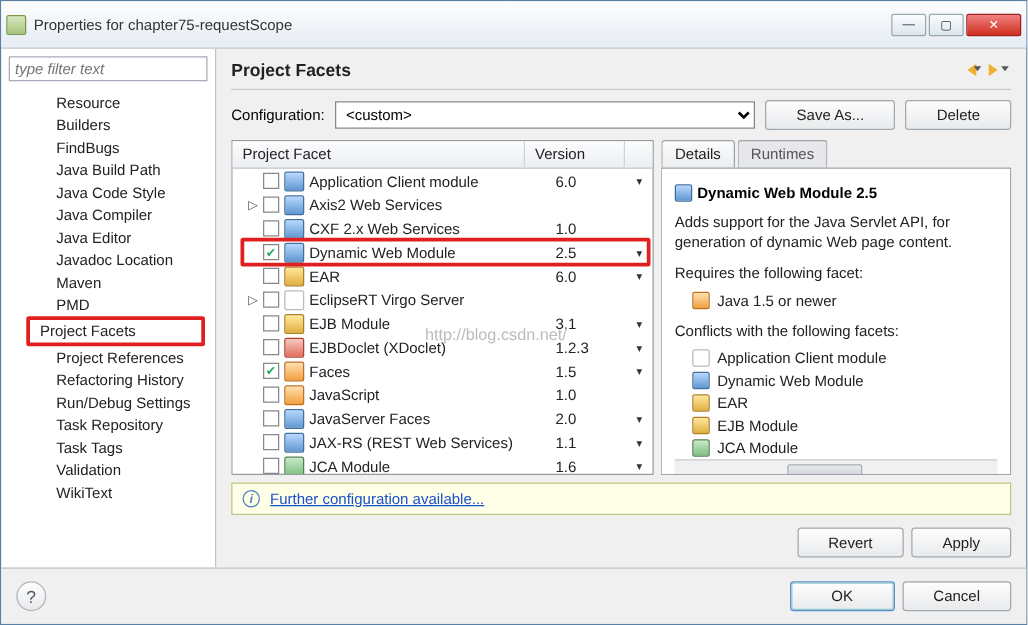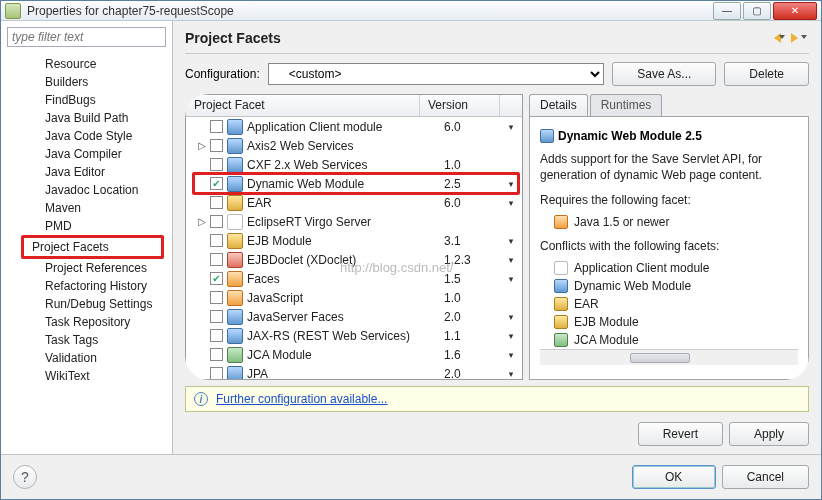--- a/index.html
+++ b/index.html
@@ -1,41 +1,41 @@
 <!DOCTYPE html>
 <html><head>
 <meta charset="utf-8">
 <style>
 * { box-sizing: border-box; margin: 0; padding: 0; font-family: "Segoe UI", Tahoma, sans-serif; font-size: 12px; }
 body { background: #fff; width: 822px; height: 500px; overflow: hidden; }
 .window { border: 1px solid #5a7fa0; width: 822px; height: 500px; display: flex; flex-direction: column; background: #f0f0f0; }
-.titlebar { background: linear-gradient(#fdfdfd,#e6ecf4); height: 20px; display: flex; align-items: center; padding: 0 4px; border-bottom: 1px solid #c0c8d0; }
+.titlebar { background: linear-gradient(#fdfdfd,#e6ecf4); height: 38px; display: flex; align-items: center; padding: 0 4px; border-bottom: 1px solid #c0c8d0; }
 .titlebar .icon { width: 16px; height: 16px; margin-right: 6px; background: linear-gradient(#d7e6c0,#a8c47a); border: 1px solid #7a9a4a; border-radius: 2px; }
 .titlebar .title { flex: 1; color: #333; }
 .winbtns { display: flex; gap: 2px; }
 .winbtn { width: 28px; height: 18px; border: 1px solid #9aa; background: linear-gradient(#fafcff,#dde6f0); border-radius: 2px; display: flex; align-items: center; justify-content: center; font-size: 10px; color: #333; }
 .winbtn.close { background: linear-gradient(#f08080,#d03020); color: #fff; border-color: #a02020; width: 44px; }
 .body { flex: 1; display: flex; overflow: hidden; }
 .sidebar { width: 172px; border-right: 1px solid #c0c0c0; background: #fff; display: flex; flex-direction: column; }
 .filter { margin: 6px; }
 .filter input { width: 100%; height: 20px; border: 1px solid #aab; padding: 2px 4px; color: #888; font-style: italic; }
 .tree { flex: 1; overflow: auto; padding: 2px 0; }
 .tree-item { padding: 2px 4px 2px 44px; color: #222; cursor: default; }
 .tree-item.highlighted { margin: 0 8px 0 20px; padding-left: 8px; border: 3px solid #e02020; border-radius: 2px; }
 .content { flex: 1; display: flex; flex-direction: column; padding: 8px 12px; overflow: hidden; }
 .ch { display: flex; align-items: center; border-bottom: 1px solid #c8ccd0; padding-bottom: 6px; margin-bottom: 8px; }
 .ch h1 { font-size: 14px; font-weight: bold; color: #222; flex: 1; }
 .navbtn { width: 20px; height: 18px; margin-left: 2px; display: flex; align-items: center; justify-content: center; }
 .arrow-l { border: 5px solid transparent; border-right: 7px solid #f0b030; }
 .arrow-r { border: 5px solid transparent; border-left: 7px solid #f0b030; }
 .tiny { border: 3px solid transparent; border-top: 4px solid #555; margin-left: -2px; }
 .cfgrow { display: flex; align-items: center; gap: 8px; margin-bottom: 8px; }
-.cfgrow select { flex: 1; height: 22px; border: 1px solid #888; background: #fff; padding: 0 16px; }
+.cfgrow select { flex: 1; height: 22px; border: 1px solid #888; background: #fff; padding: 0 4px; }
 .btn { height: 24px; min-width: 74px; padding: 0 24px; border: 1px solid #a0a8b0; background: linear-gradient(#fdfdfd,#e8eaec); border-radius: 3px; color: #222; cursor: default; }
-.mainrow { flex: 1; display: flex; gap: 6px; overflow: hidden; border-radius: 24px; }
+.mainrow { flex: 1; display: flex; gap: 6px; overflow: hidden; }
 .facetbox { flex: 1; border: 1px solid #989ca0; background: #fff; display: flex; flex-direction: column; overflow: hidden; }
 .fh { display: flex; background: linear-gradient(#fbfcfd,#eceef2); border-bottom: 1px solid #c0c4c8; height: 22px; }
 .fh .col { padding: 3px 8px; border-right: 1px solid #cfd3d8; color: #222; }
 .fh .c1 { flex: 1; }
 .fh .c2 { width: 80px; }
 .fh .c3 { width: 22px; border-right: none; }
 .fb { flex: 1; overflow-y: scroll; overflow-x: hidden; }
 .frow { display: flex; align-items: center; height: 19px; padding-left: 10px; }
 .frow .exp { width: 12px; text-align: center; color: #555; font-size: 10px; }
 .frow .cb { width: 13px; height: 13px; border: 1px solid #888; background: #fff; margin: 0 4px 0 2px; display: flex; align-items: center; justify-content: center; font-size: 10px; color: #2a6; }
@@ -262,21 +262,21 @@
         <div class="rightcol">
           <div class="tabs">
             <div class="tab">Details</div>
             <div class="tab inactive">Runtimes</div>
           </div>
           <div class="detailbox">
             <h2>
                 <span class="liicon ic-blue"></span>
                 <span>Dynamic Web Module 2.5</span>
               </h2>
-            <p>Adds support for the Save Servlet API, for generation of dynamic Web page content.</p>
+            <p>Adds support for the Java Servlet API, for generation of dynamic Web page content.</p>
             <div class="sub">Requires the following facet:</div>
             <ul id="req-list">
                 <li>
                   <span class="liicon ic-orange"></span>
                   <span>Java 1.5 or newer</span>
                 </li>
               </ul>
             <div class="sub">Conflicts with the following facets:</div>
             <ul id="conf-list">
                 <li>

